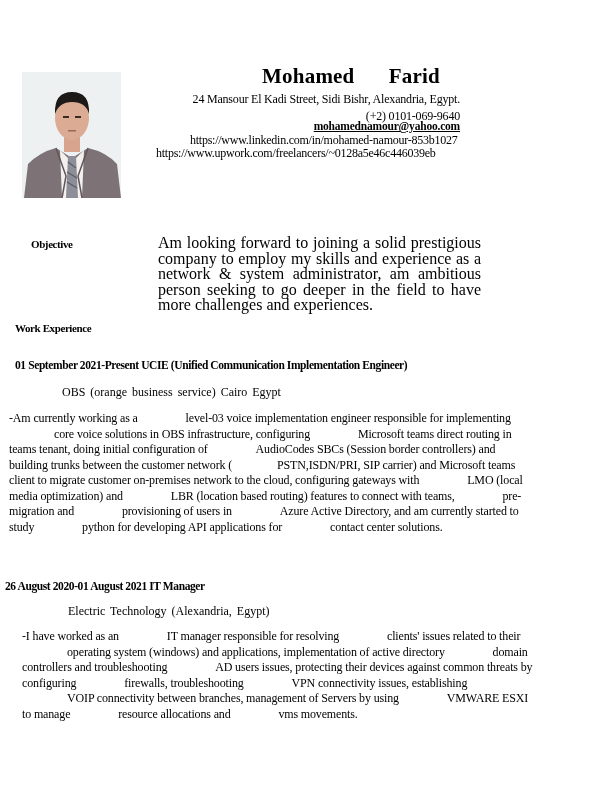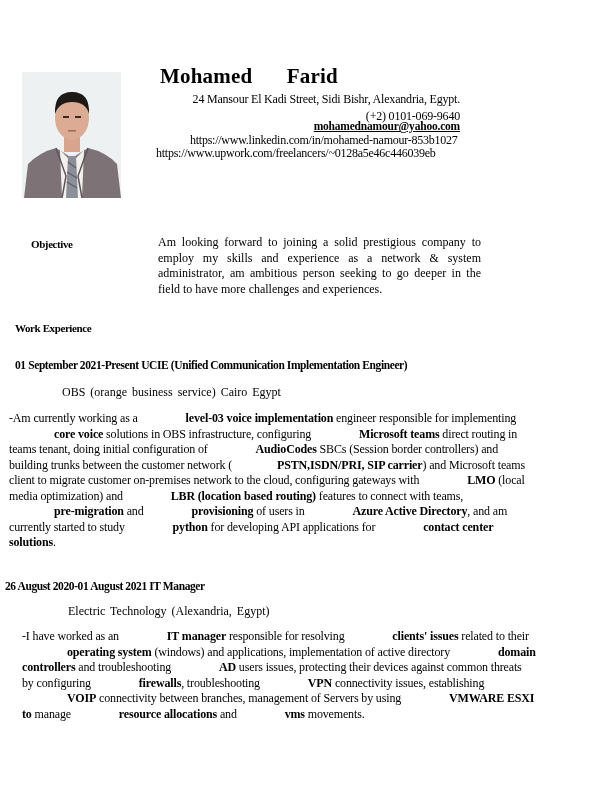--- a/index.html
+++ b/index.html
@@ -1,29 +1,29 @@
 <!DOCTYPE html>
 <html><head>
 <meta charset="utf-8">
 <style>
   html, body { margin:0; padding:0; background:#ffffff; }
   body { width:612px; height:792px; position:relative; overflow:hidden;
          font-family:"Liberation Serif", "DejaVu Serif", serif; color:#000; }
   .abs { position:absolute; }
   .photo { left:22px; top:72px; width:99px; height:126px; background:#eef1f2; overflow:hidden; }
-  .name { left:160px; top:64px; width:280px; text-align:left; font-size:21px; font-weight:bold; letter-spacing:0.2px; word-spacing:6px; }
+  .name { left:160px; top:64px; width:280px; text-align:right; font-size:21px; font-weight:bold; letter-spacing:0.2px; word-spacing:6px; }
   .contact { left:140px; width:320px; text-align:right; font-size:12px; line-height:14px; letter-spacing:-0.2px; }
   .email { font-weight:bold; text-decoration:underline; font-size:11.5px; }
   .link { left:156px; font-size:12px; line-height:14px; letter-spacing:-0.25px; }
   .label-b { font-weight:bold; font-size:11px; letter-spacing:-0.4px; }
-  .objective-text { left:158px; top:235px; width:323px; font-size:12px; line-height:15.5px; text-align:justify; }
+  .objective-text { left:158px; top:235px; width:323px; font-size:16px; line-height:15.5px; text-align:justify; }
   .job-title { font-weight:bold; font-size:11.5px; letter-spacing:-0.4px; }
   .company { font-size:12px; word-spacing:2px; }
   .para { font-size:12px; line-height:15.5px; letter-spacing:-0.15px; }
-  .para b { font-weight:bold;padding-left:45px; }
+  .para b { font-weight:normal;padding-left:45px; }
 </style>
 </head>
 <body>
 
 <div class="abs photo">
   <svg width="99" height="126" viewBox="0 0 99 126">
     <rect width="99" height="126" fill="#eef1f2"></rect>
 
     <path d="M2 126 L6 92 Q18 80 34 76 L50 86 L66 76 Q84 80 95 92 L99 126 Z" fill="#7d7376"></path>
 

